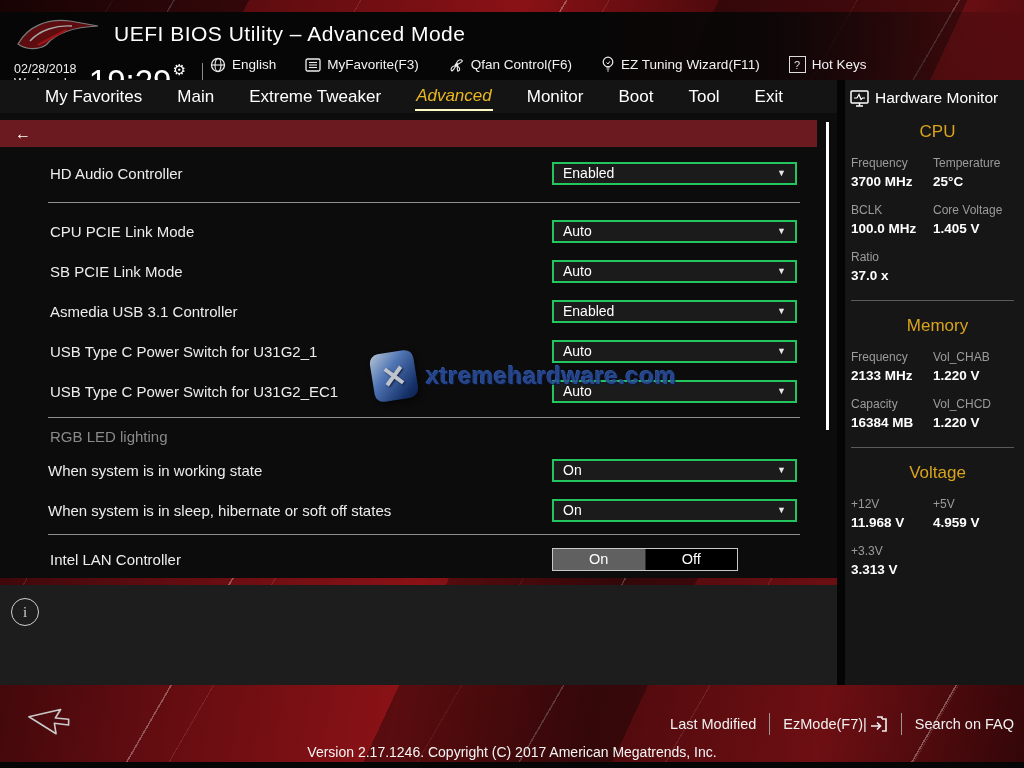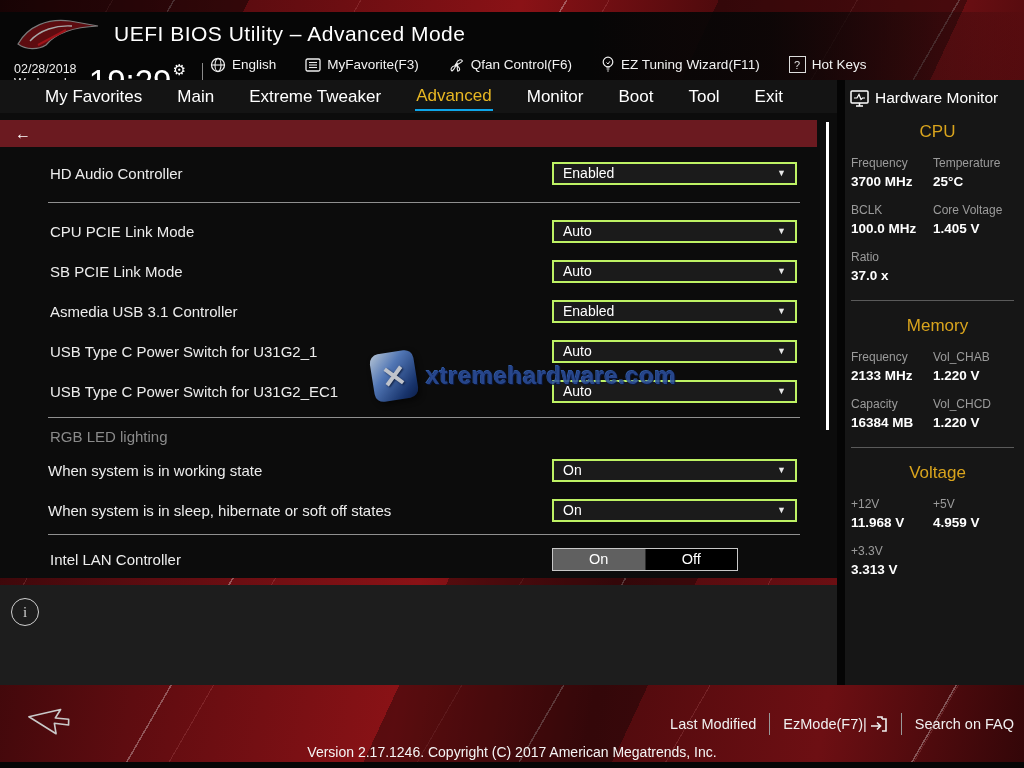--- a/index.html
+++ b/index.html
@@ -32,33 +32,33 @@
   .time{font-size:33px;font-weight:400;margin-left:9px;line-height:34px;}
   .gear{font-size:15px;vertical-align:18px;margin-left:1px;}
   .vsep{width:1px;height:26px;background:#8a8a8a;margin:0 14px 0 16px;}
   .quick{position:absolute;left:210px;top:44px;display:flex;align-items:center;gap:29px;color:#f2f2f2;font-size:13.5px;white-space:nowrap;}
   .qitem{display:flex;align-items:center;gap:6px;cursor:default;}
   .hotbox{width:15px;height:15px;border:1.5px solid #ddd;display:flex;align-items:center;justify-content:center;font-size:11px;color:#ddd;}
   
   .nav{position:absolute;top:80px;left:0;width:845px;height:33px;background:#141414;
        display:flex;align-items:center;gap:33px;padding-left:44px;box-sizing:border-box;}
   .tab{color:#fff;font-size:17px;cursor:pointer;padding:3px 1px;}
-  .tab.active{color:#e8b723;border-bottom:2px solid #0ea5e9;}
+  .tab.active{color:#e8b723;border-bottom:2px solid #fef9c3;font-style:italic;}
   
   .main{position:absolute;left:0;top:113px;width:837px;height:465px;background:#0c0c0c;}
   .crumb{position:absolute;left:0;top:7px;width:817px;height:27px;background:#6b1a20;
          display:flex;align-items:center;color:#f2f2f2;font-size:14px;}
   .crumb .arrow{margin:0 13px 0 15px;font-size:16px;color:#fff;cursor:pointer;}
   .srow{position:absolute;left:0;width:100%;height:28px;display:flex;align-items:center;}
   .slabel{margin-left:50px;font-size:15px;color:#ededed;}
   .slabel.indent{margin-left:48px;}
   .slabel.dim{color:#8a8a8a;}
   .sep{position:absolute;left:48px;width:752px;border-top:1px solid #909090;}
   .dd{position:absolute;left:552px;width:245px;height:23px;box-sizing:border-box;
-      border:2px solid #bef264;background:#1b1b1b;color:#fff;font-size:14px;
+      border:2px solid #22c55e;background:#1b1b1b;color:#fff;font-size:14px;
       display:flex;align-items:center;justify-content:space-between;padding:0 9px;cursor:pointer;}
   .dd .caret{font-size:9px;color:#e8e8e8;}
   .toggle{position:absolute;left:552px;width:186px;height:23px;box-sizing:border-box;border:1px solid #c8c8c8;
       background:#000;display:flex;color:#fff;font-size:14.5px;cursor:pointer;}
   .tg-on{flex:1;background:#606060;display:flex;align-items:center;justify-content:center;border-right:1px solid #2e2e2e;}
   .tg-off{flex:1;display:flex;align-items:center;justify-content:center;}
   .scrollbar{position:absolute;left:826px;top:9px;width:3px;height:308px;background:#fff;}
   .gapcol{position:absolute;left:837px;top:80px;width:8px;height:605px;background:#050505;}
   
   .infopanel{position:absolute;left:0;top:585px;width:837px;height:100px;background:#1d1d1d;}

